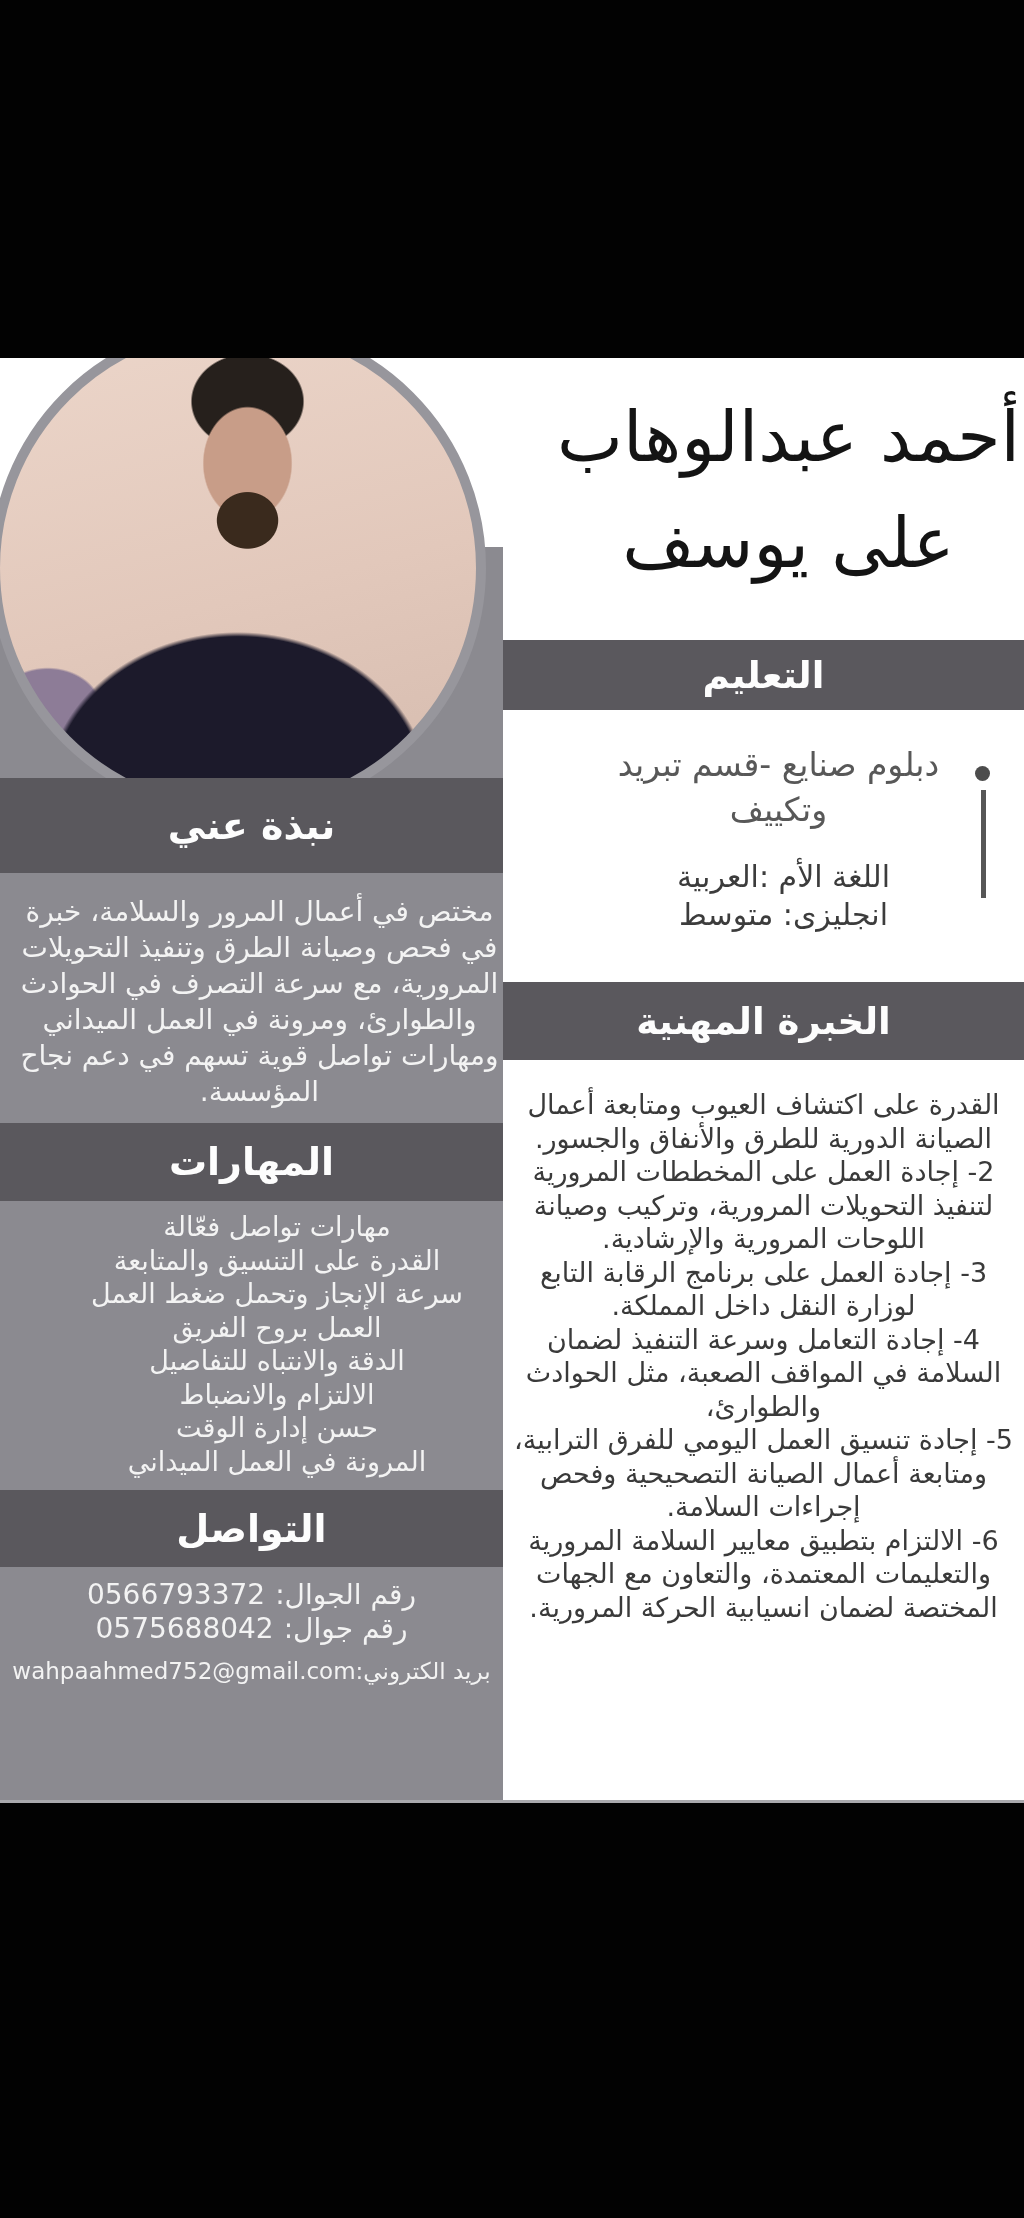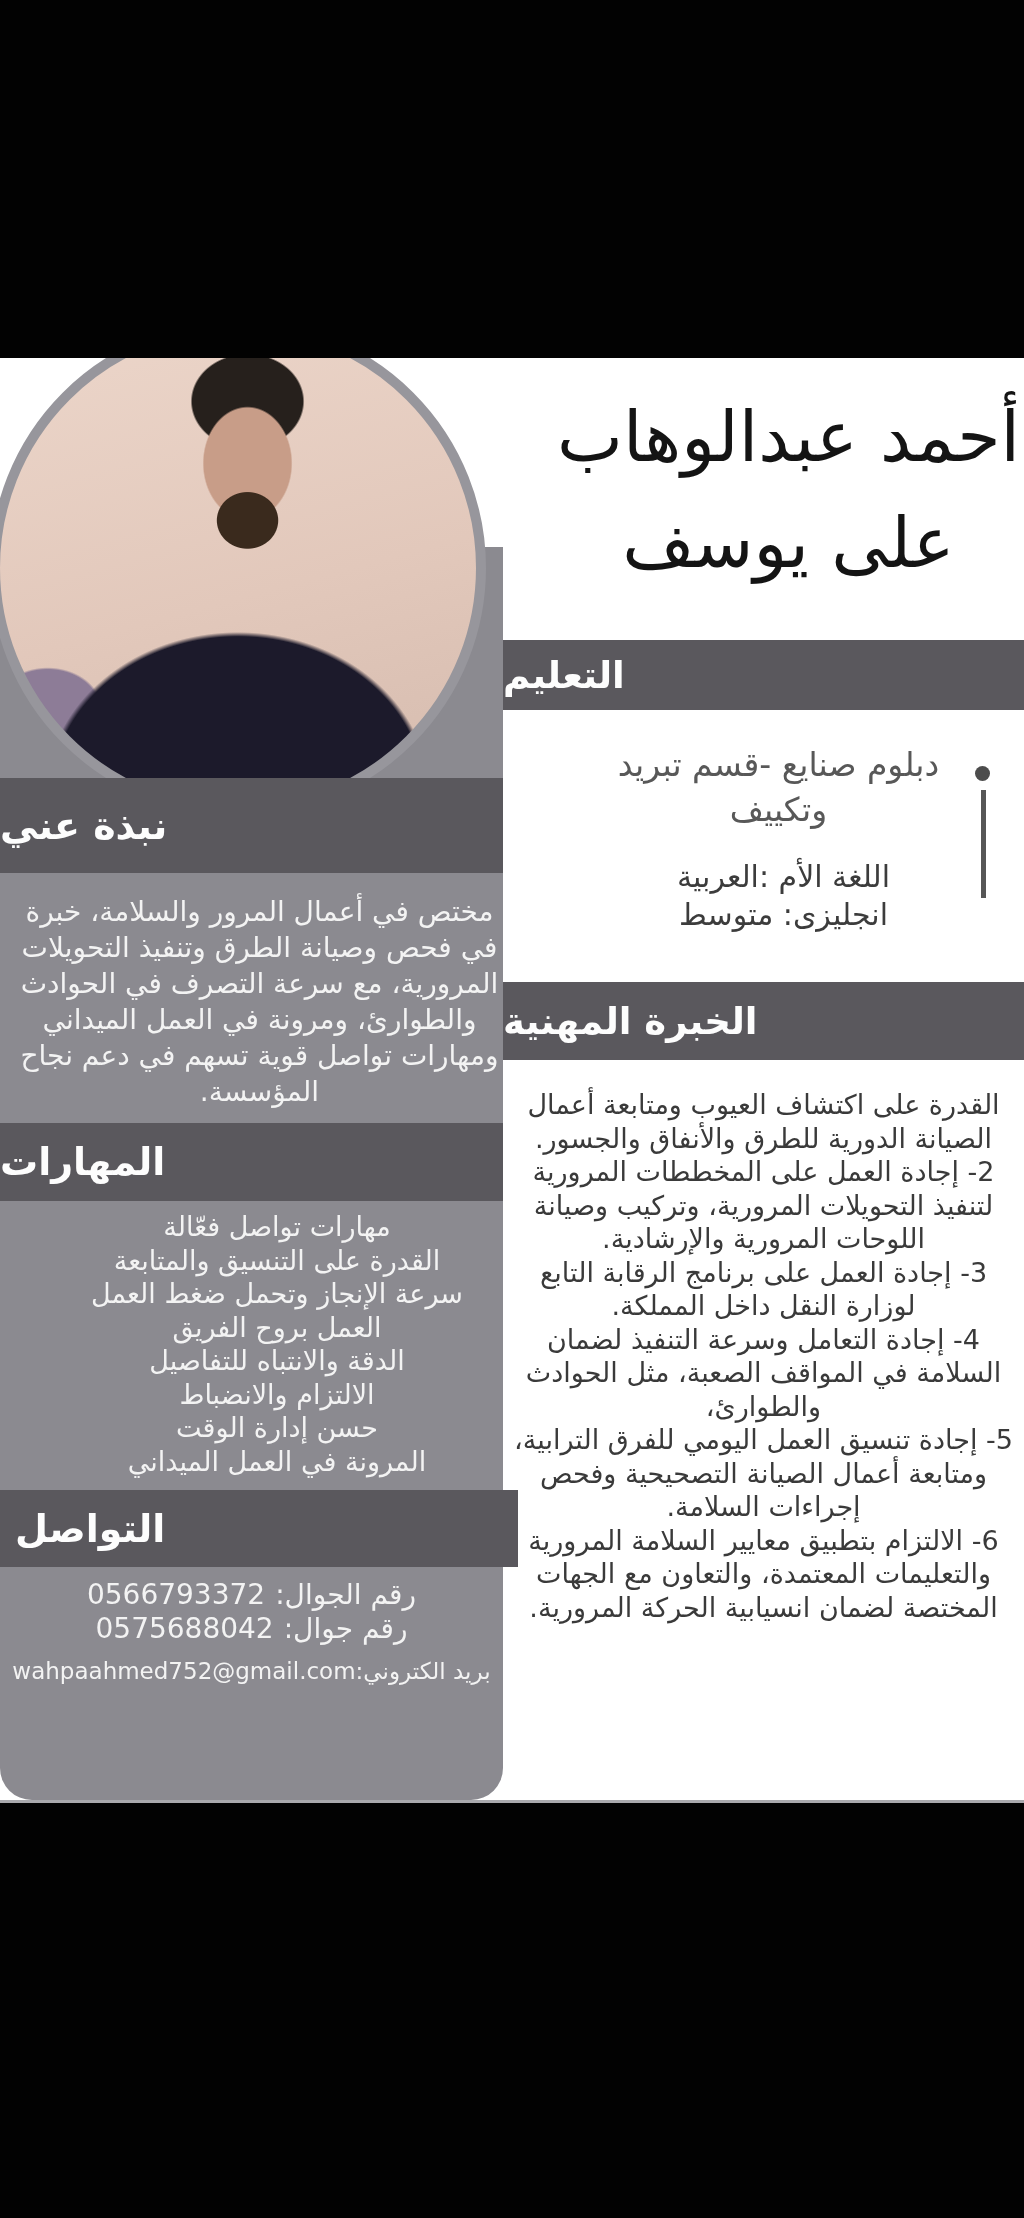--- a/index.html
+++ b/index.html
@@ -9,42 +9,42 @@
     margin:0 auto;
   }
   .bar{position:absolute;left:0;width:1024px;background:#020202;}
   .bar.top{top:0;height:358px;}
   .bar.bottom{top:1803px;height:415px;}
 
   .sheet{position:absolute;top:358px;left:0;width:1024px;height:1445px;background:#ffffff;
          border-bottom:3px solid #a9a9ad;box-sizing:border-box;}
 
   
-  .left-col{position:absolute;top:0;left:0;width:503px;height:100%;background:#8b8a90;color:#f3f3f3;border-radius:32px;}
+  .left-col{position:absolute;top:0;left:0;width:503px;height:100%;background:#8b8a90;color:#f3f3f3;}
   .photo-wrap{position:absolute;top:0;left:0;width:503px;height:420px;overflow:hidden;
               background:linear-gradient(#ffffff 0 45%,#8b8a90 45% 100%);}
   .photo{
     position:absolute;left:-10px;top:-38px;width:496px;height:496px;border-radius:50%;
     border:10px solid #97969c;box-sizing:border-box;
     background:
       radial-gradient(ellipse 52px 48px at 52% 40%, #3a2a1d 58%, rgba(58,42,29,0) 60%),
       radial-gradient(ellipse 75px 95px at 52% 28%, #c89d88 58%, rgba(200,157,136,0) 60%),
       radial-gradient(ellipse 95px 80px at 52% 15%, #26201c 58%, rgba(38,32,28,0) 60%),
       radial-gradient(ellipse 275px 235px at 50% 98%, #1c1a2b 68%, rgba(28,26,43,0) 70%),
       radial-gradient(ellipse 95px 75px at 10% 80%, #8d7c97 55%, rgba(141,124,151,0) 58%),
       linear-gradient(165deg,#ecd6ca 0%,#e2c8bb 55%,#d5bbae 100%);
   }
   .banner{
-    background:#5a585d;color:#fdfdfd;display:flex;align-items:center;justify-content:flex-start;
+    background:#5a585d;color:#fdfdfd;display:flex;align-items:center;justify-content:center;
     font-weight:bold;font-size:38px;
   }
   .left-col .banner{position:absolute;left:0;width:503px;}
   .about-banner{top:420px;height:95px;}
   .skills-banner{top:765px;height:78px;}
-  .contact-banner{top:1132px;height:77px;padding-left:15px;}
+  .contact-banner{top:1132px;height:77px;}
 
   .about-text{
     position:absolute;top:528px;left:0;width:503px;box-sizing:border-box;padding:0 6px;
     margin:8px;font-size:28px;line-height:36px;text-align:center;color:#f3f3f3;
   }
   .skills-list{
     position:absolute;top:852px;left:0;width:554px;box-sizing:border-box;padding:0 6px;
     font-size:27px;line-height:33.5px;text-align:center;color:#f3f3f3;
   }
   .contact{

